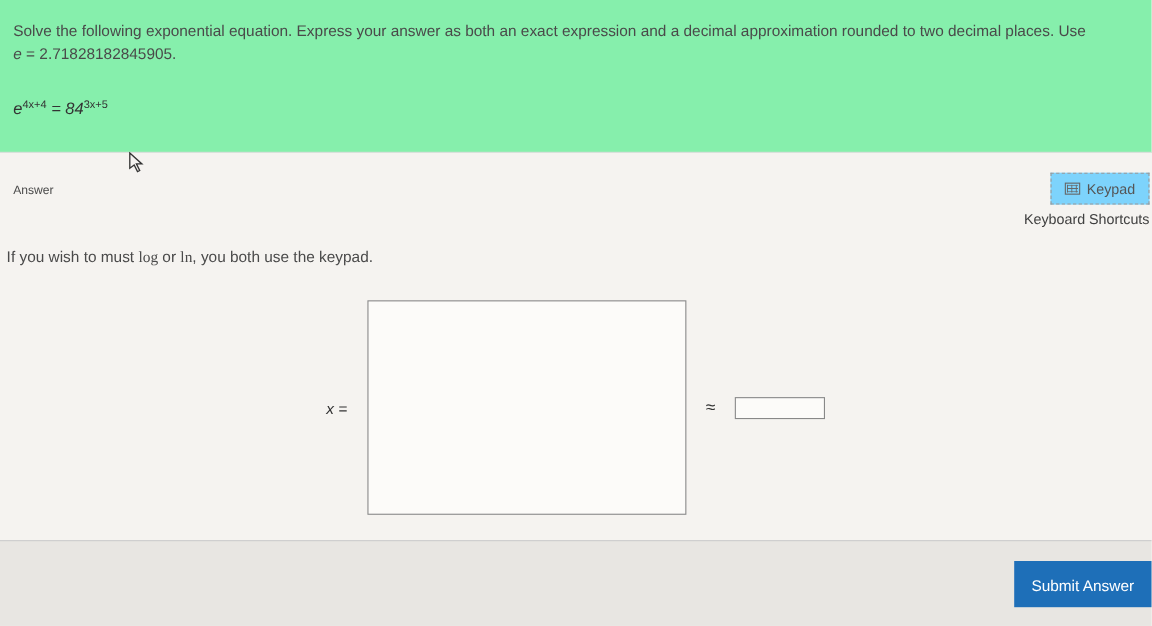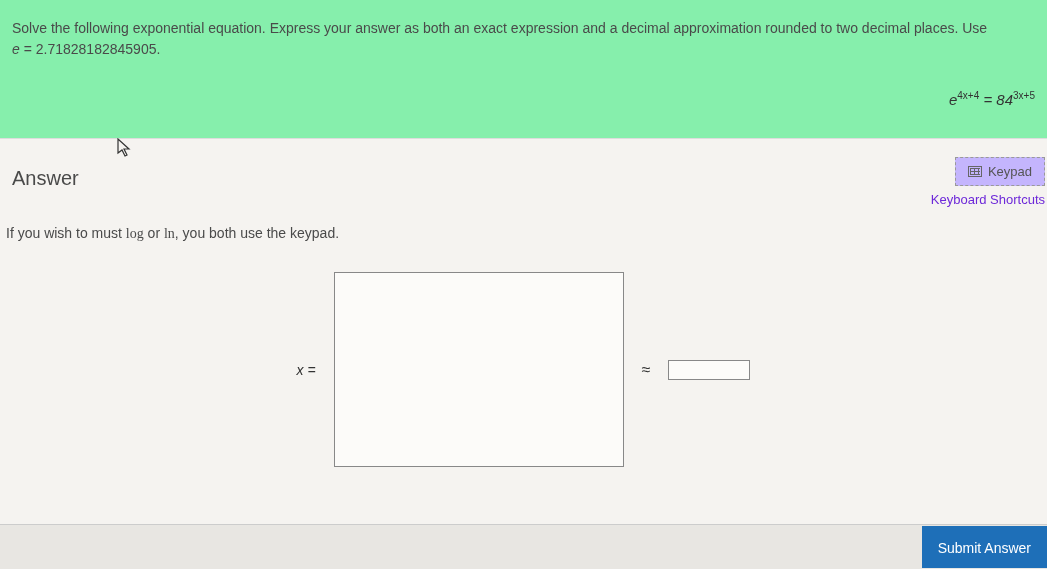--- a/index.html
+++ b/index.html
@@ -22,21 +22,21 @@
     }
     .question-text {
       font-size: 14px;
       color: #4a4a4a;
       line-height: 1.5;
     }
     .e-value {
       font-style: italic;
     }
     .equation {
-      text-align: right;
+      text-align: left;
       margin-top: 30px;
       font-size: 15px;
       font-style: italic;
       color: #333;
     }
     .equation sup {
       font-size: 10px;
       font-style: normal;
     }
     .answer-section {
@@ -44,34 +44,34 @@
       background: #f5f3f0;
     }
     .answer-header {
       display: flex;
       justify-content: space-between;
       align-items: flex-start;
       padding: 0 0 0 12px;
       margin-bottom: 6px;
     }
     .answer-label {
-      font-size: 20px;
+      font-size: 11px;
       color: #4a4a4a;
       padding-top: 10px;
     }
     .right-controls {
       text-align: right;
       padding-right: 2px;
     }
     .keypad-btn {
       display: inline-flex;
       align-items: center;
       gap: 6px;
       border: 1px dashed #999;
-      background: #c4b5fd;
+      background: #7dd3fc;
       padding: 6px 12px;
       font-size: 13px;
       color: #555;
       cursor: pointer;
     }
     .keypad-icon {
       display: inline-block;
       width: 14px;
       height: 11px;
       border: 1px solid #666;
@@ -81,21 +81,21 @@
       content: "";
       position: absolute;
       top: 1px; left: 1px; right: 1px; bottom: 1px;
       background-image: 
         linear-gradient(#666 1px, transparent 1px),
         linear-gradient(90deg, #666 1px, transparent 1px);
       background-size: 4px 3px;
     }
     .shortcuts-link {
       font-size: 13px;
-      color: #6d28d9;
+      color: #404040;
       margin-top: 6px;
       cursor: pointer;
     }
     .hint-text {
       font-size: 14px;
       color: #4a4a4a;
       padding: 12px 0 0 6px;
       margin-bottom: 30px;
     }
     .hint-text .fn {
@@ -135,21 +135,21 @@
     .footer {
       position: absolute;
       bottom: 0;
       left: 0;
       right: 0;
       background: #e8e6e2;
       border-top: 1px solid #ccc;
       display: flex;
       justify-content: flex-end;
       align-items: center;
-      height: 45px;
+      height: 78px;
       padding-right: 0;
     }
     .submit-btn {
       background: #1e6fb8;
       color: white;
       border: none;
       padding: 14px 16px;
       font-size: 14px;
       cursor: pointer;
       height: 42px;

